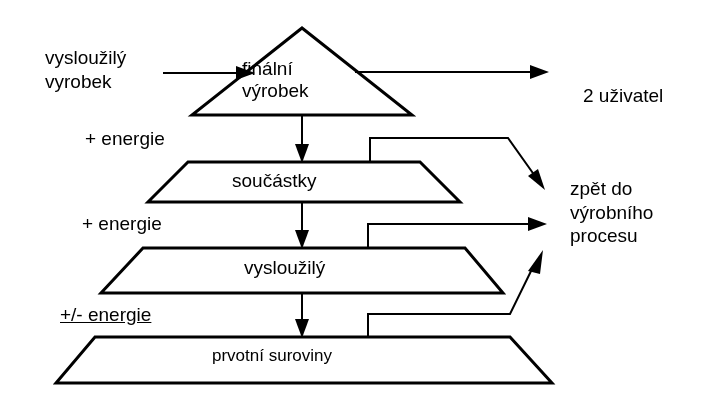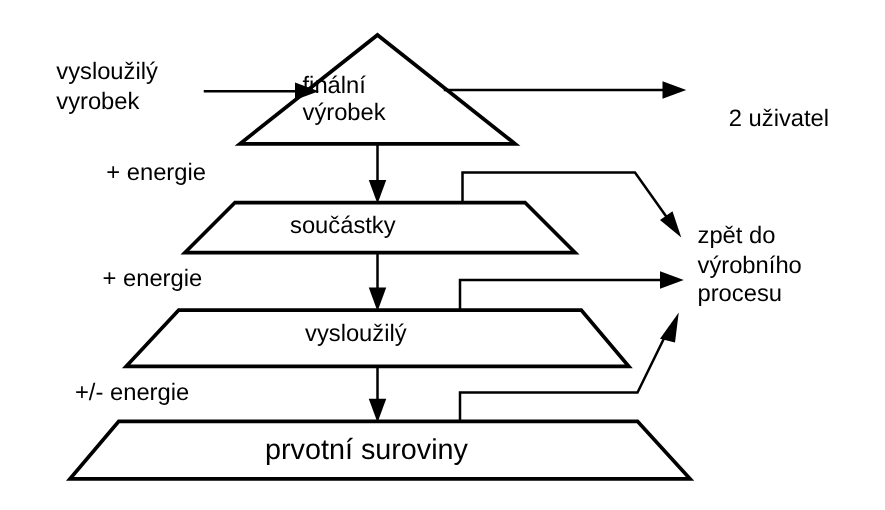--- a/index.html
+++ b/index.html
@@ -97,30 +97,30 @@
 
   </svg>
 
   <div class="shape-text" style="left:242px; top:58px; width:120px; font-size:19px;">finální
 výrobek</div>
 
   <div class="shape-text" style="left:232px; top:170px; width:120px; font-size:19px;">součástky</div>
 
   <div class="shape-text" style="left:244px; top:257px; width:120px; font-size:19px;">vysloužilý</div>
 
-  <div class="shape-text" style="left:212px; top:346px; width:184px; font-size:23px;">prvotní suroviny</div>
+  <div class="shape-text" style="left:212px; top:346px; width:184px; font-size:17px;">prvotní suroviny</div>
 
   <div class="lbl lbl-left" style="left:45px; top:46px; font-size:19px;">vysloužilý
 vyrobek</div>
 
   <div class="lbl lbl-left" style="left:85px; top:127px; font-size:19px;">+ energie</div>
 
   <div class="lbl lbl-left" style="left:82px; top:212px; font-size:19px;">+ energie</div>
 
-  <div class="lbl lbl-left" style="left:60px; top:303px; font-size:19px;">+/- energie</div>
+  <div class="lbl lbl-left" style="left:60px; top:303px; font-size:19px;text-decoration:underline;">+/- energie</div>
 
   <div class="lbl lbl-left" style="left:583px; top:61px; font-size:19px;margin-top:23px;">2 uživatel</div>
 
-  <div class="lbl lbl-left" style="left:558px; top:177px; font-size:19px;">zpět do
+  <div class="lbl lbl-left" style="left:570px; top:177px; font-size:19px;">zpět do
 výrobního
 procesu</div>
 
 </div>
 
 </body></html>

